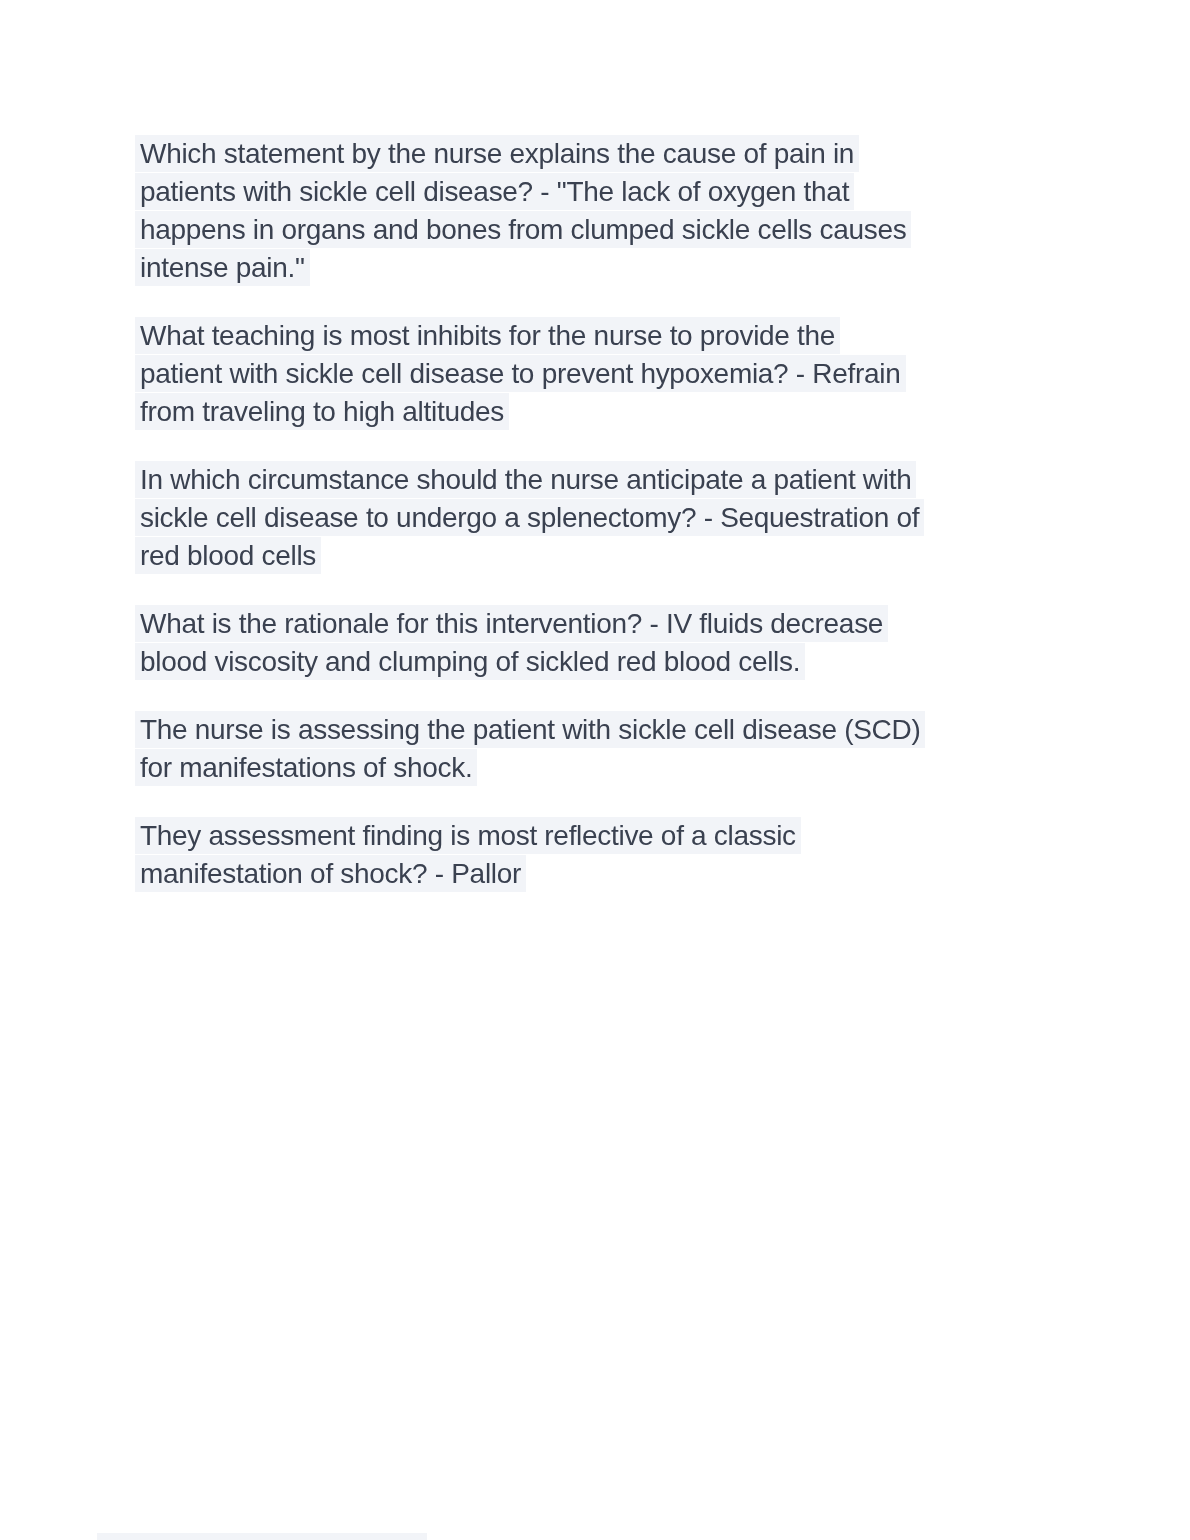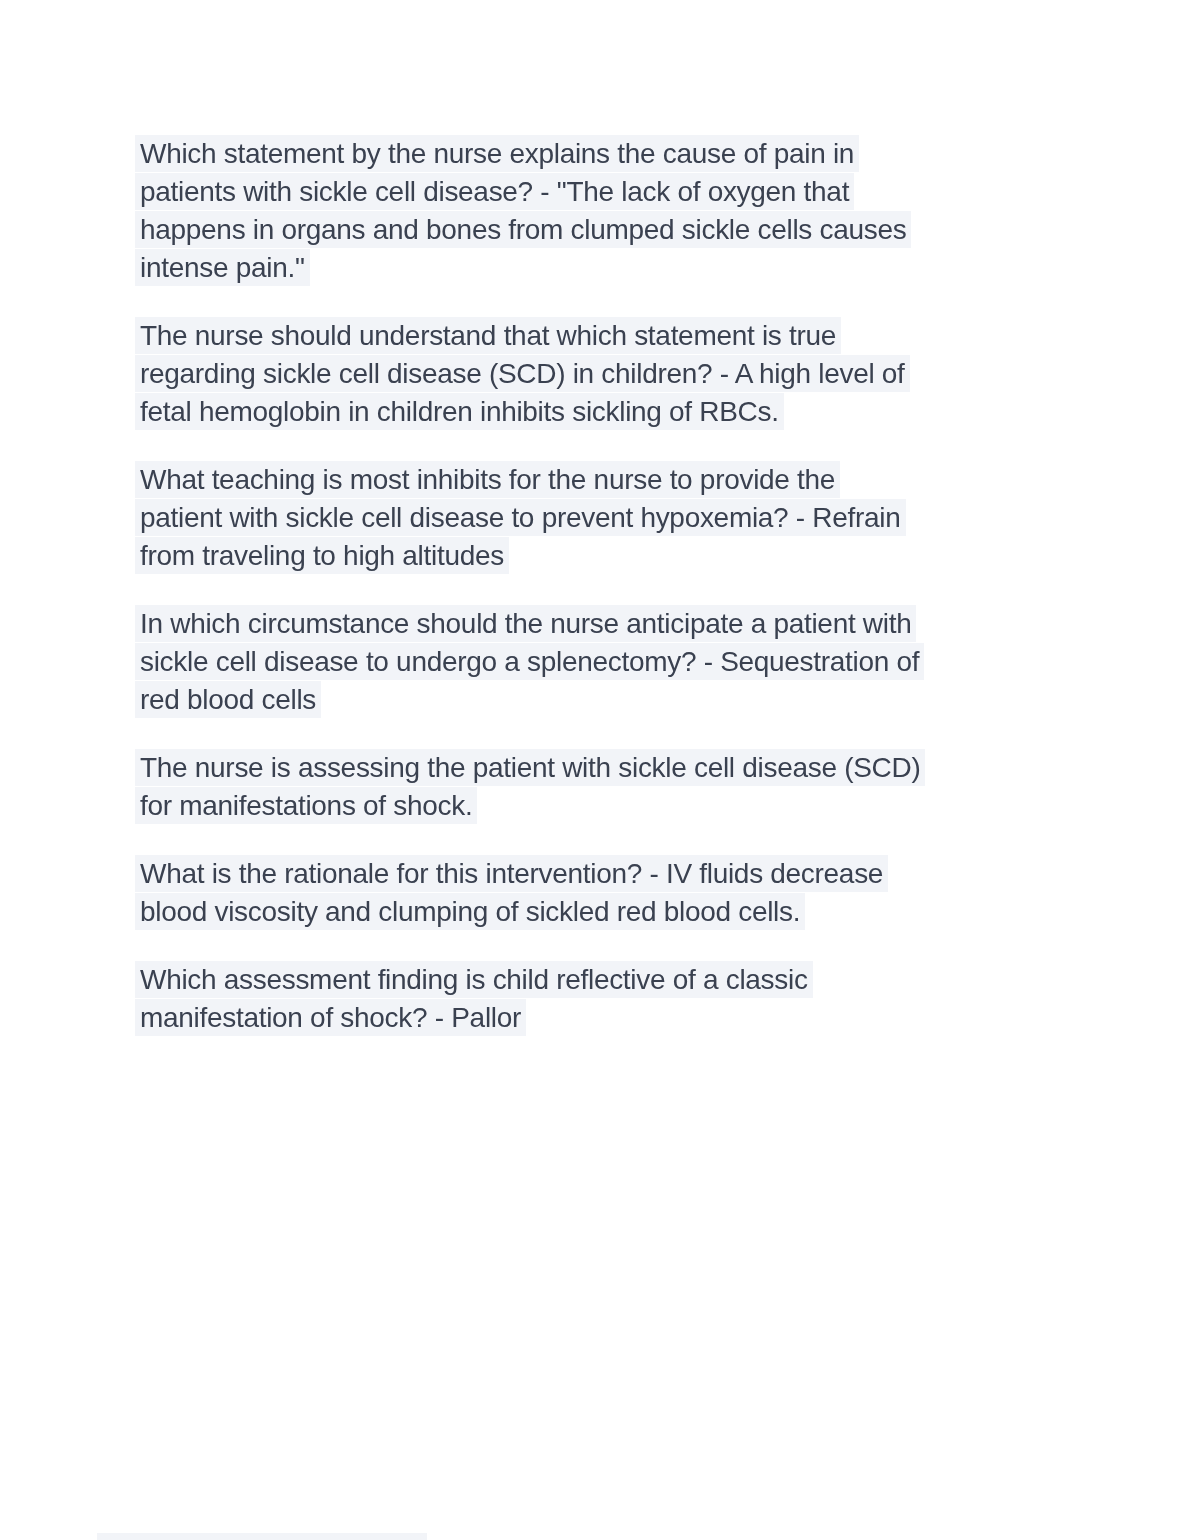--- a/index.html
+++ b/index.html
@@ -49,30 +49,27 @@
   }
 </style>
 </head>
 <body>
 
 <div class="doc-content">
   <p class="para"><span class="hl">Which statement by the nurse explains the cause of pain in
 patients with sickle cell disease? - "The lack of oxygen that
 happens in organs and bones from clumped sickle cells causes
 intense pain."</span></p>
-  <p class="para"><span class="hl">The nurse should understand that which statement is true
-regarding sickle cell disease (SCD) in children? - A high level of
-fetal hemoglobin in children inhibits sickling of RBCs.</span></p>
   <p class="para"><span class="hl">What teaching is most inhibits for the nurse to provide the
 patient with sickle cell disease to prevent hypoxemia? - Refrain
 from traveling to high altitudes</span></p>
   <p class="para"><span class="hl">In which circumstance should the nurse anticipate a patient with
 sickle cell disease to undergo a splenectomy? - Sequestration of
 red blood cells</span></p>
+  <p class="para"><span class="hl">What is the rationale for this intervention? - IV fluids decrease
+blood viscosity and clumping of sickled red blood cells.</span></p>
   <p class="para"><span class="hl">The nurse is assessing the patient with sickle cell disease (SCD)
 for manifestations of shock.</span></p>
-  <p class="para"><span class="hl">What is the rationale for this intervention? - IV fluids decrease
-blood viscosity and clumping of sickled red blood cells.</span></p>
-  <p class="para"><span class="hl">Which assessment finding is child reflective of a classic
+  <p class="para"><span class="hl">They assessment finding is most reflective of a classic
 manifestation of shock? - Pallor</span></p>
 </div>
 
 <div class="partial-strip"></div>
 
 </body></html>

